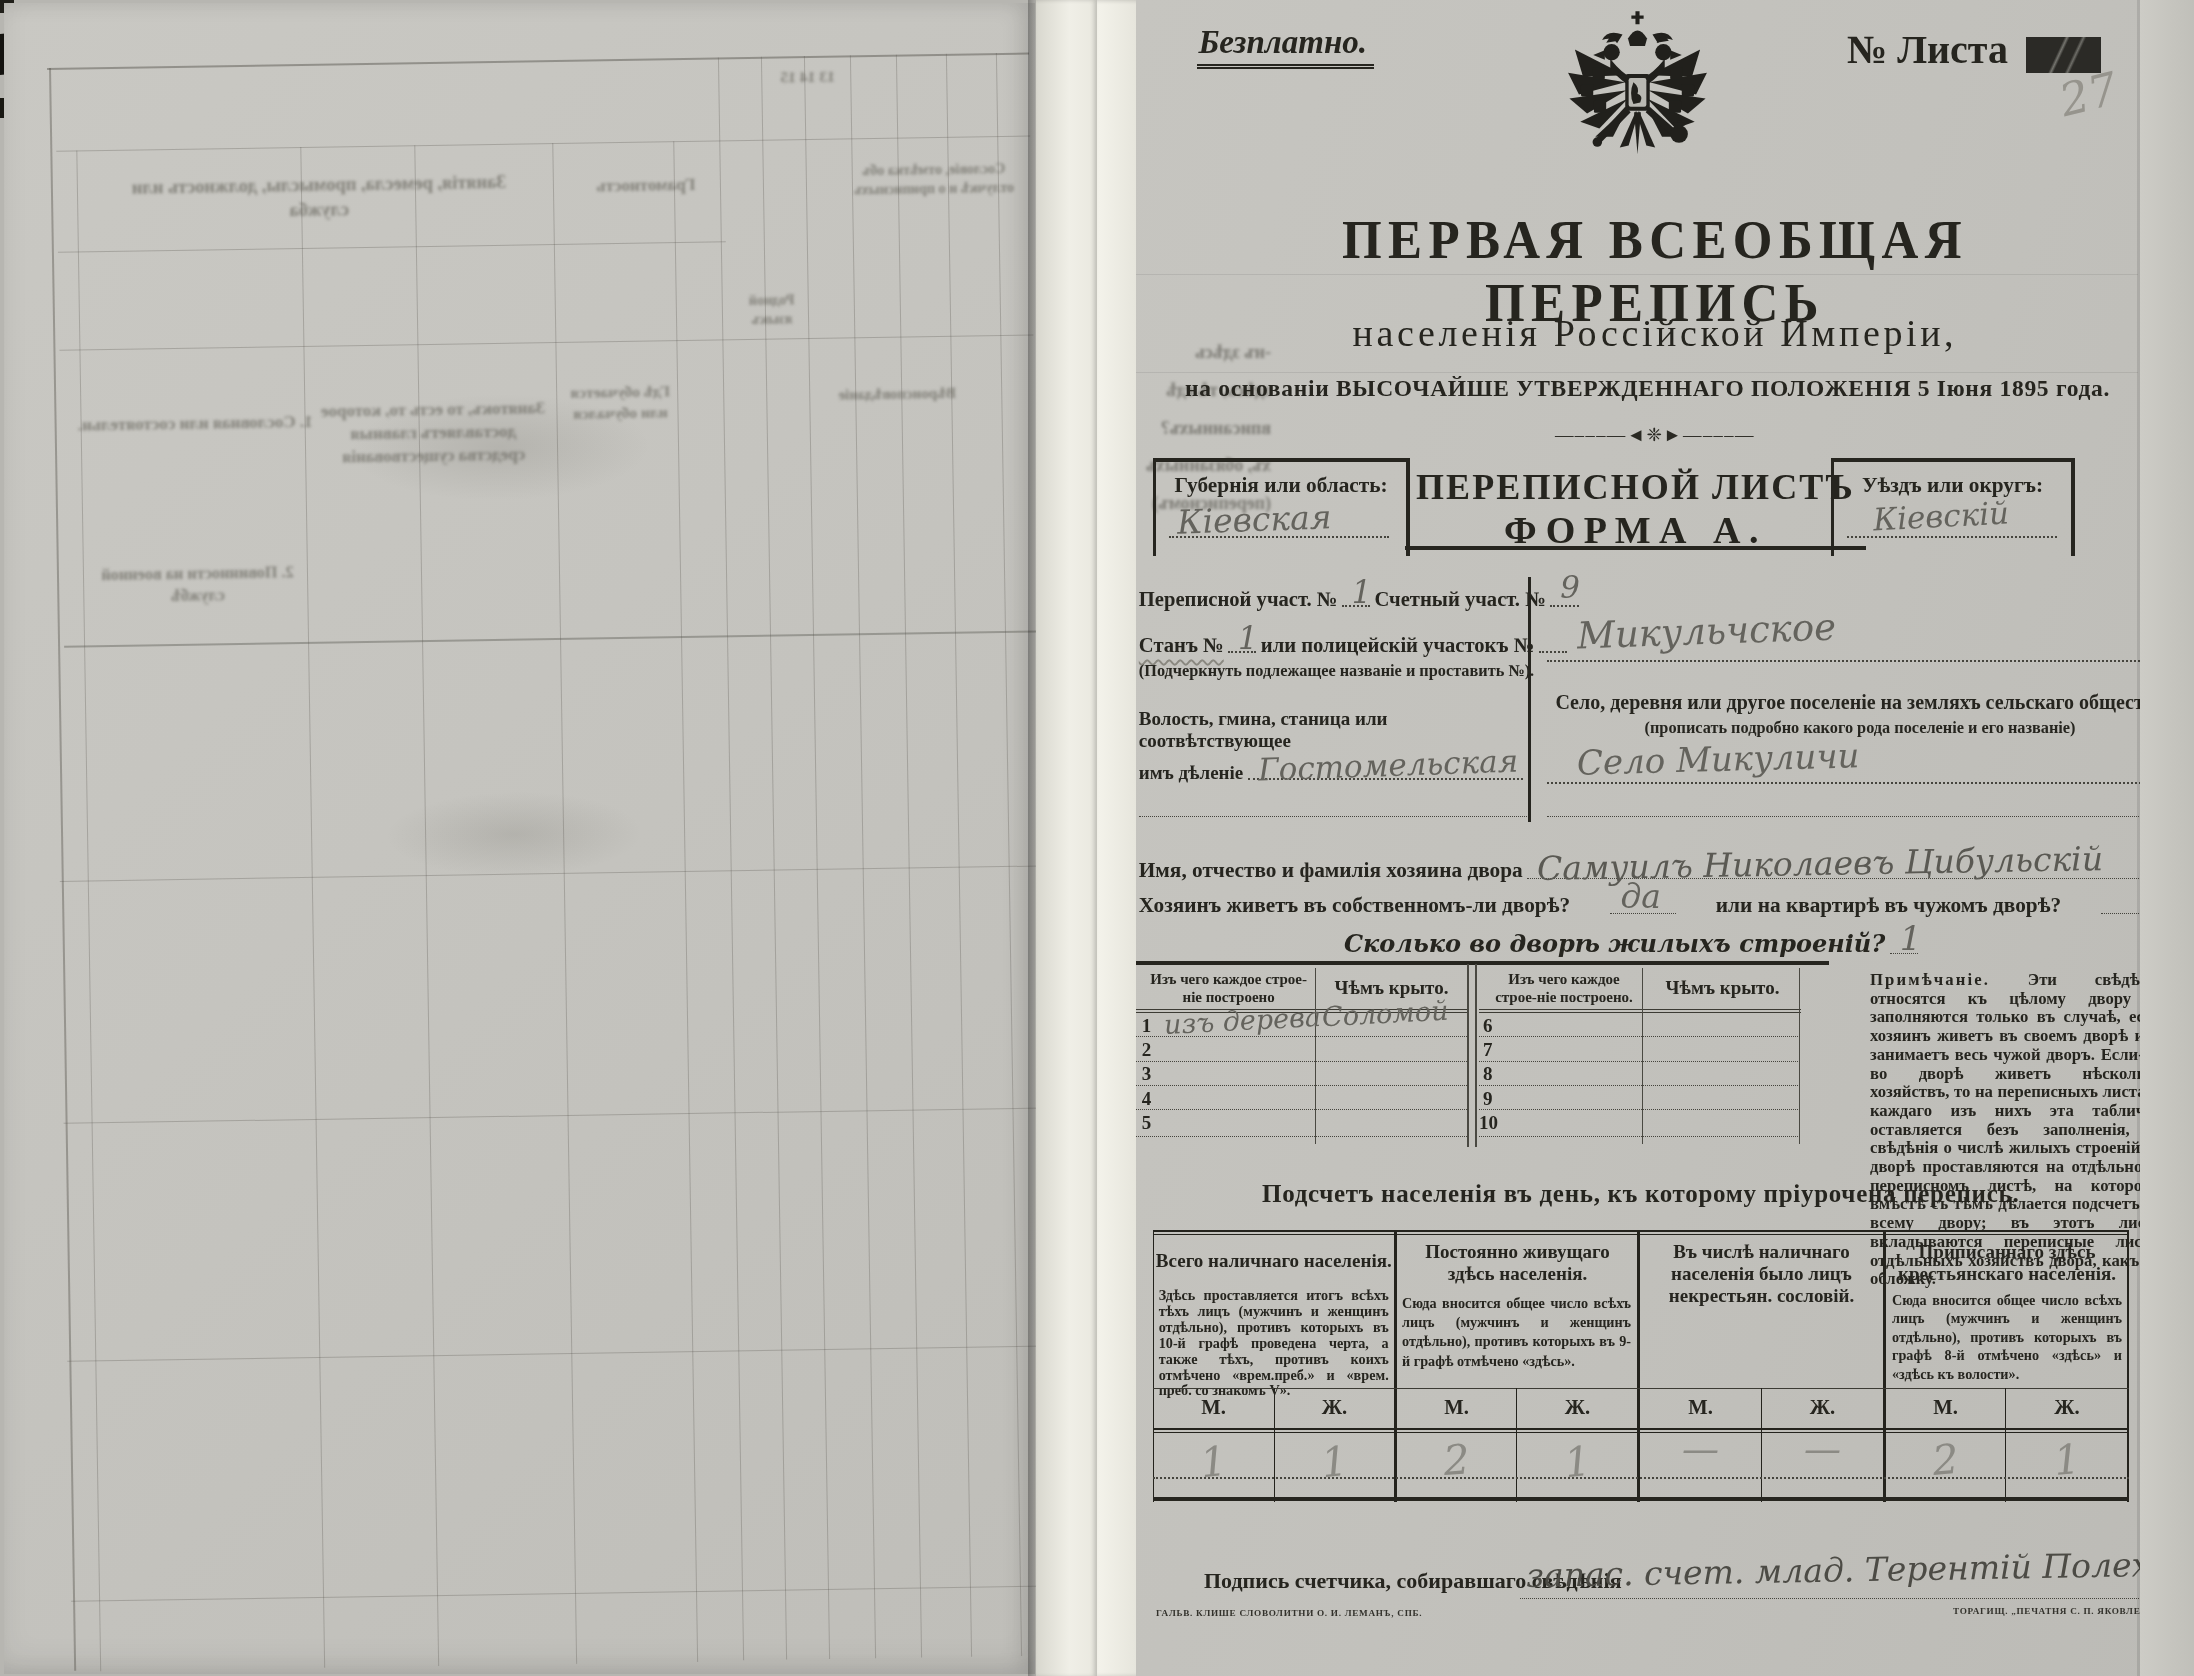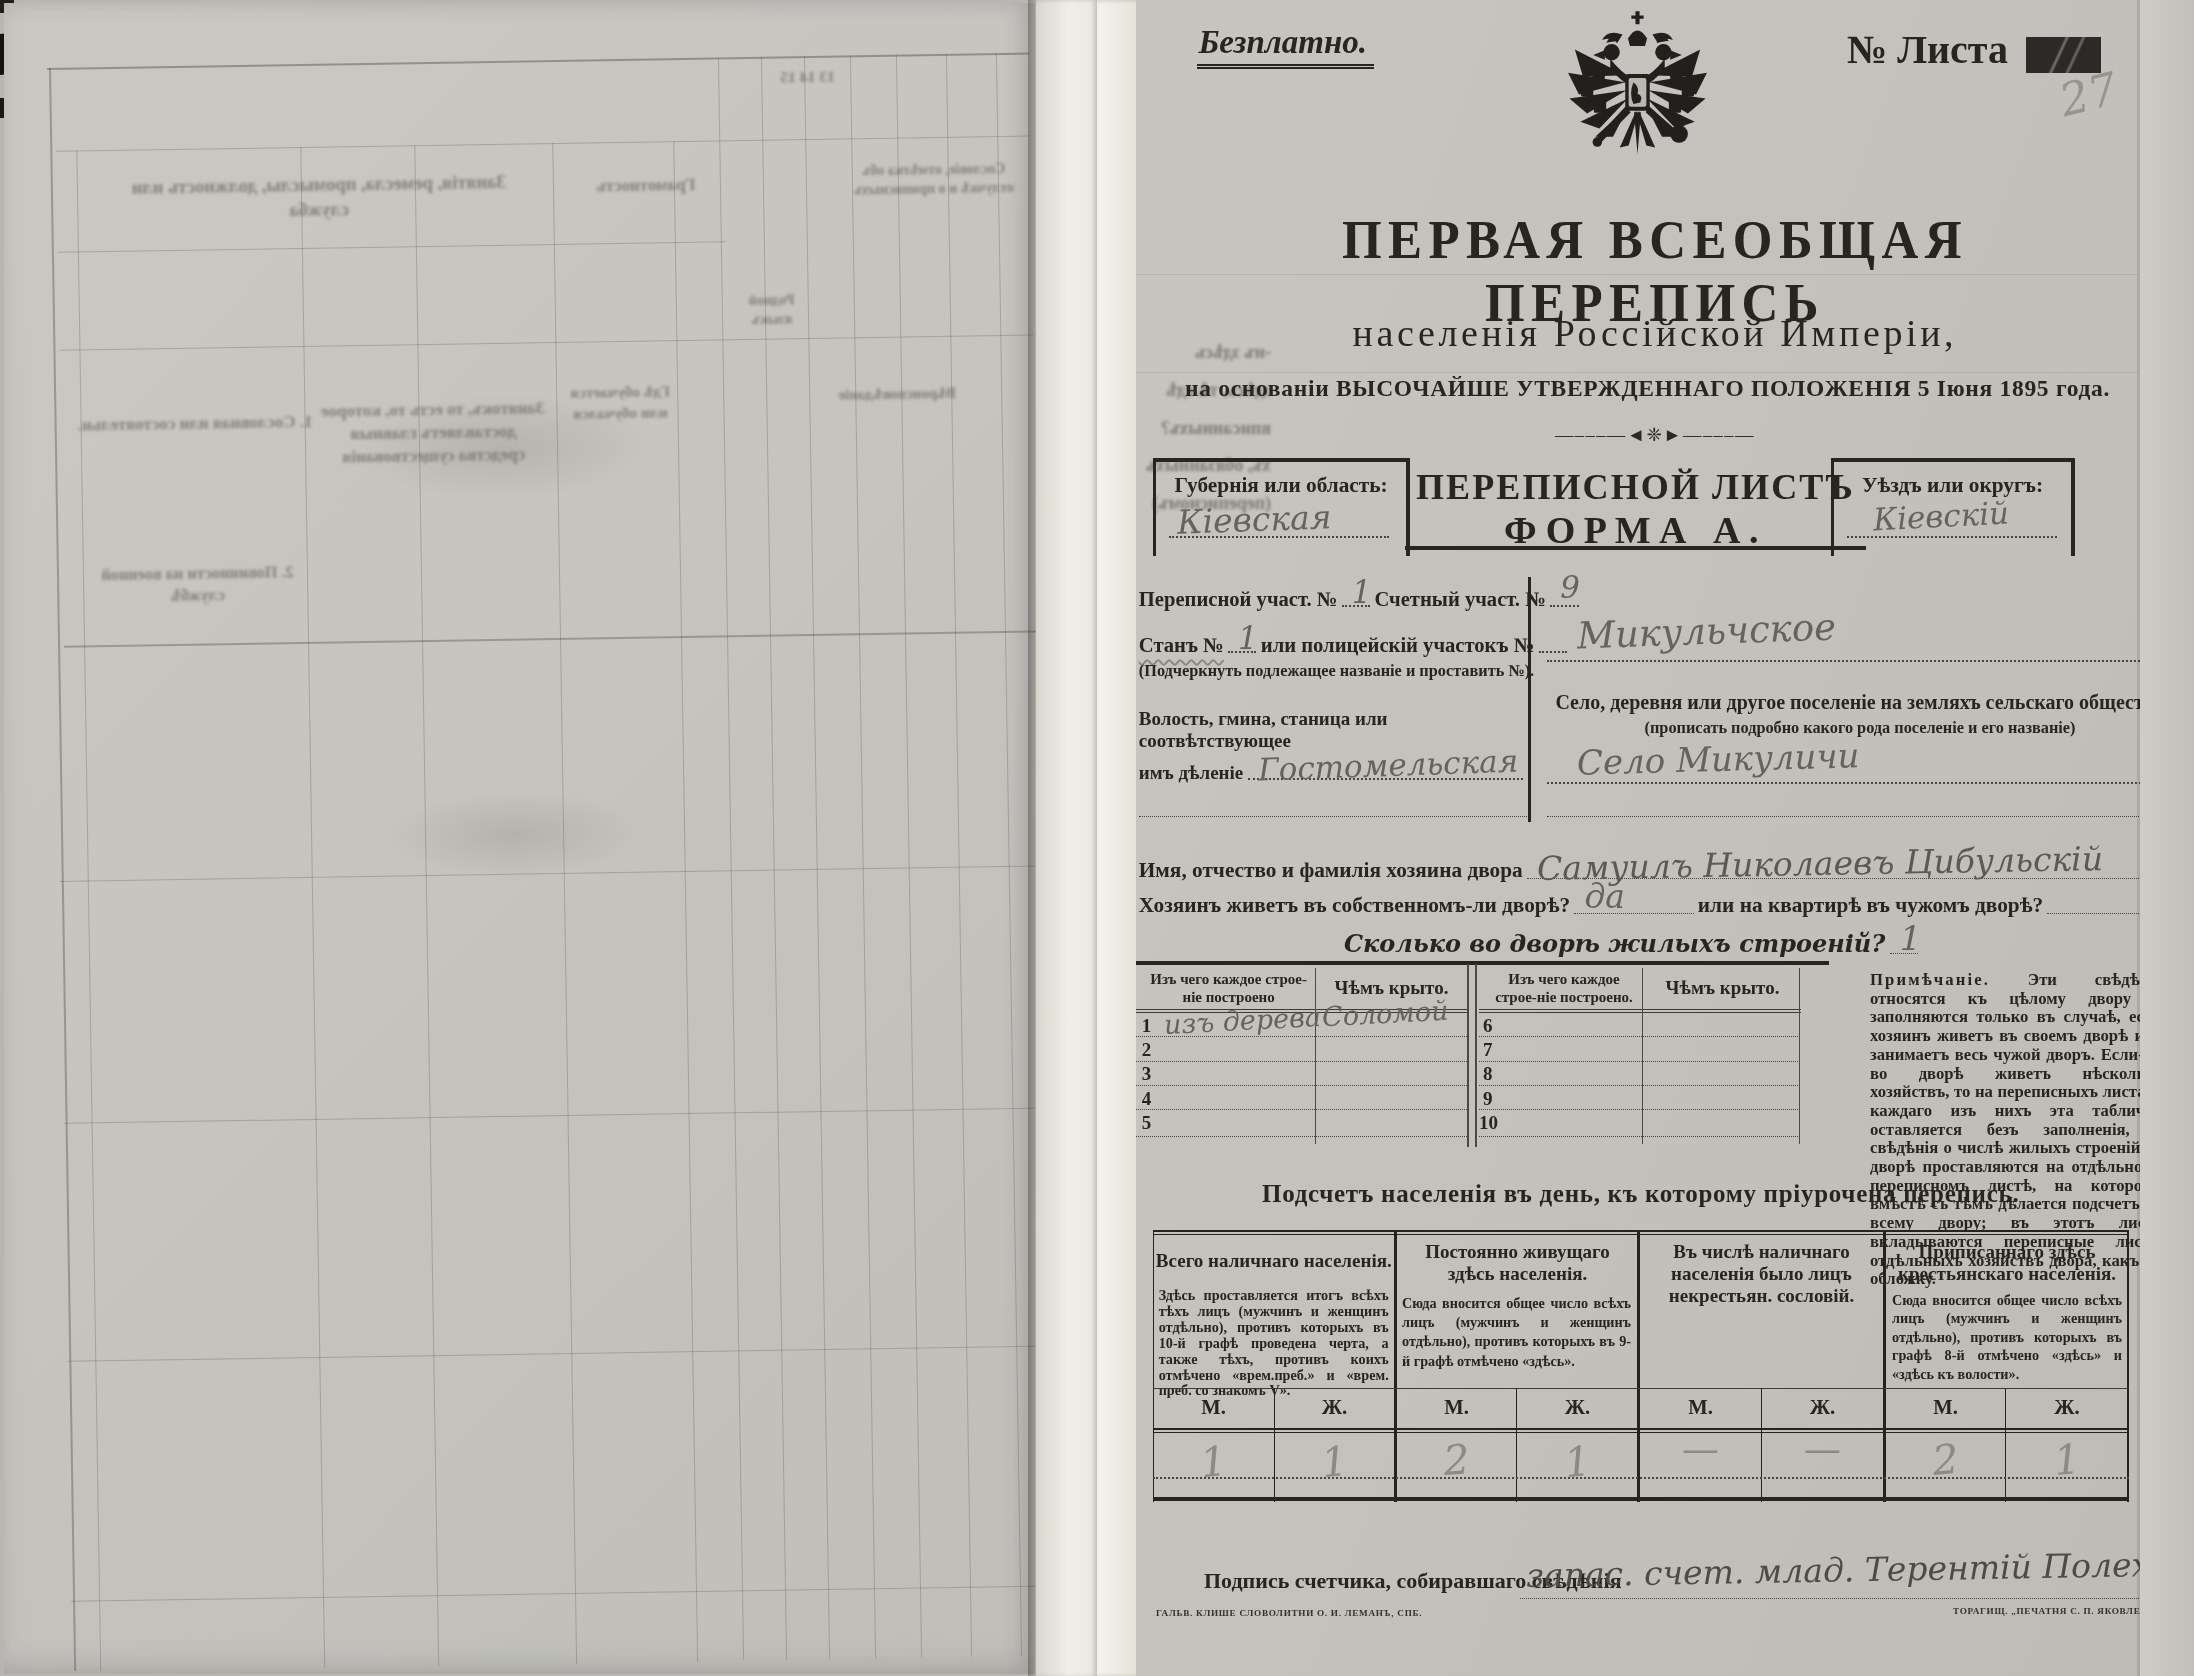--- a/index.html
+++ b/index.html
@@ -219,21 +219,21 @@
     <div class="hw abs" style="left:441px;top:739px;font-size:34px;transform:rotate(-1.5deg);">Село Микуличи</div>
     <div class="dotline" style="left:411px;top:782px;width:626px;"></div>
     <div class="dotline" style="left:411px;top:816px;width:626px;border-bottom-width:1.4px;"></div>
 
     <div class="abs fline" style="left:2.8px;top:846px;width:1032px;height:37px;font-size:21.3px;">
       <span class="print" style="white-space:nowrap;">Имя, отчество и фамилія хозяина двора</span>
       <span class="dotfill" style="border-bottom-width:1.4px;">
           <span class="hw" style="font-size:33px;color:#5a5953;transform:rotate(-1deg);">Самуилъ Николаевъ Цибульскій</span>
         </span>
     </div>
-    <div class="abs fline" style="left:2.8px;top:884px;width:1032px;height:34px;font-size:21.3px;">
+    <div class="abs fline" style="left:2.8px;top:884px;width:1032px;height:34px;font-size:21.3px;gap:36px;">
       <span class="print" style="white-space:nowrap;">Хозяинъ живетъ въ собственномъ-ли дворѣ?</span>
       <span class="dotfill" style="max-width:153px;border-bottom-width:1.4px;">
           <span class="hw" style="font-size:33px;bottom:-2.8px;">да</span>
         </span>
       <span class="print" style="white-space:nowrap;">или на квартирѣ въ чужомъ дворѣ?</span>
       <span class="dotfill" style="border-bottom-width:1.4px;"></span>
     </div>
     <div class="abs fline" style="left:208px;top:921px;width:498px;height:37px;">
       <span class="print" style="white-space:nowrap;font-size:24px;font-style:italic;font-family:'DejaVu Serif',serif;">Сколько во дворѣ жилыхъ строеній?</span>
       <span class="dotfill" style="max-width:256px;border-bottom-width:1.4px;">

